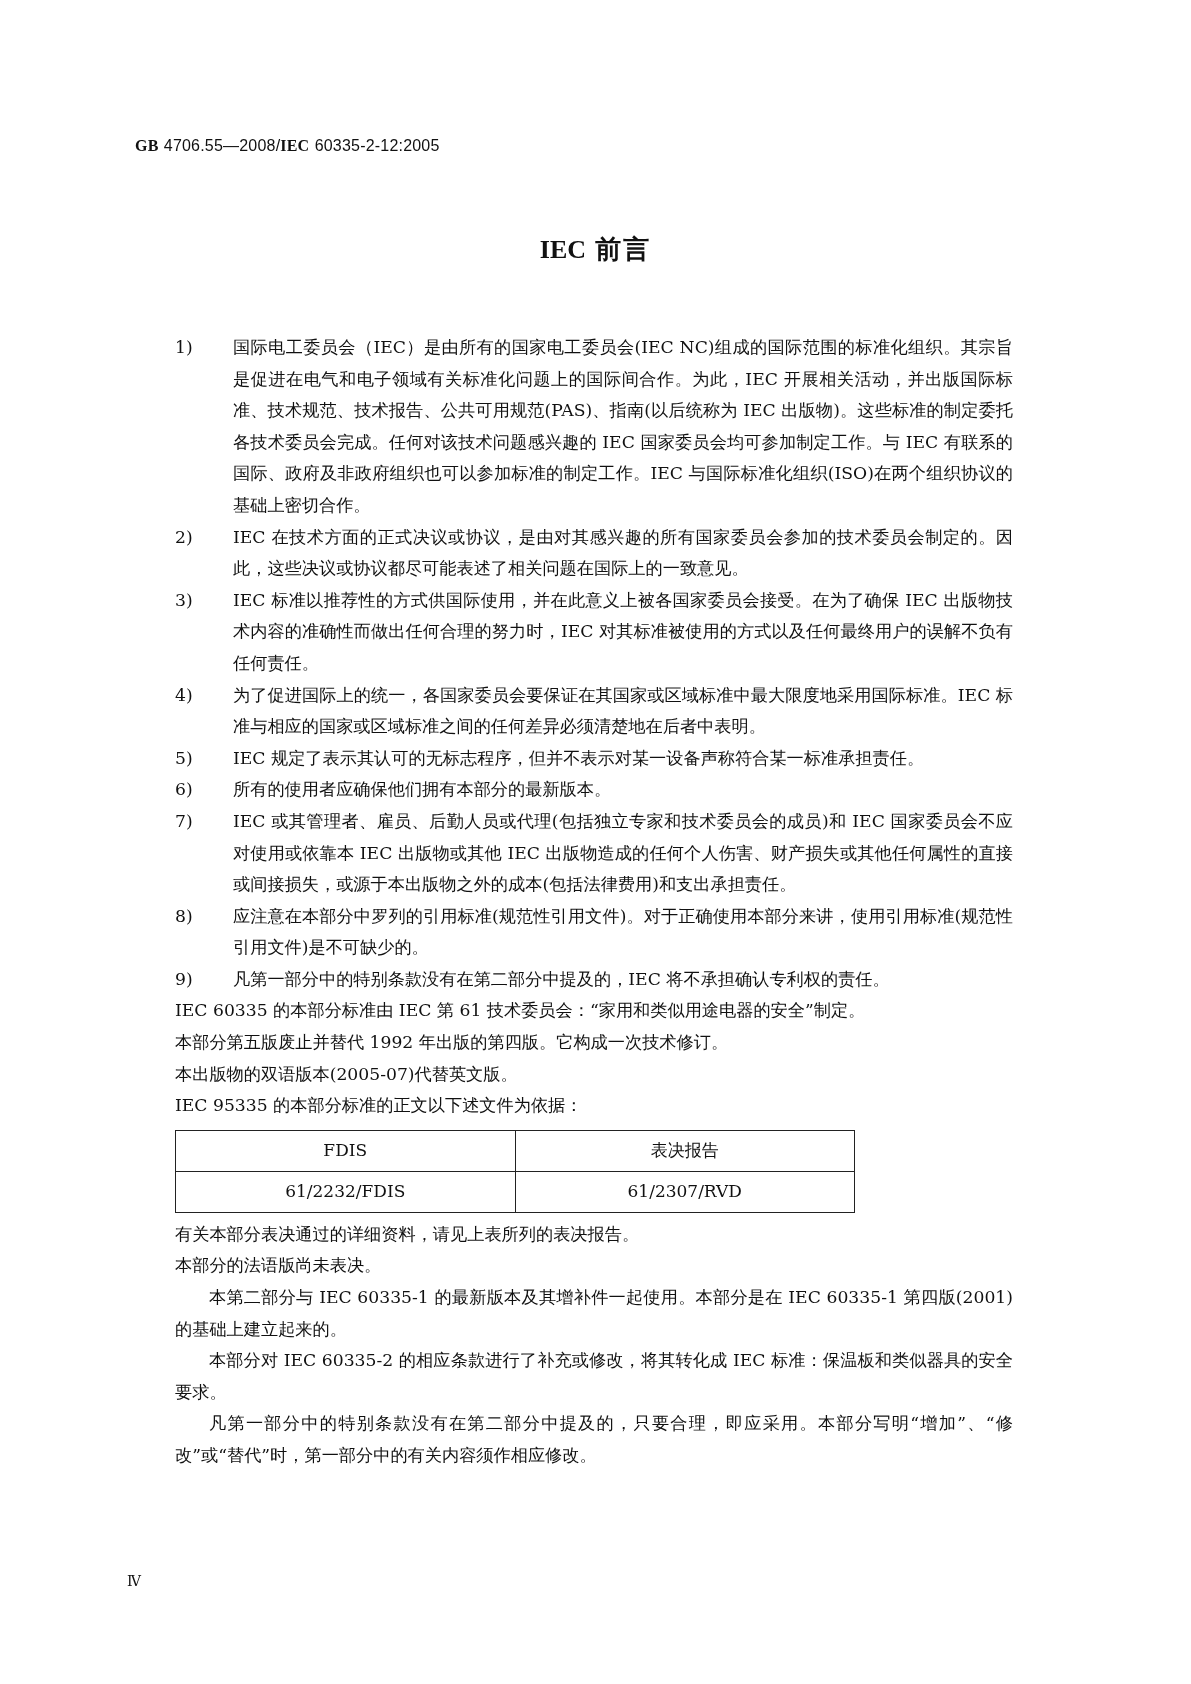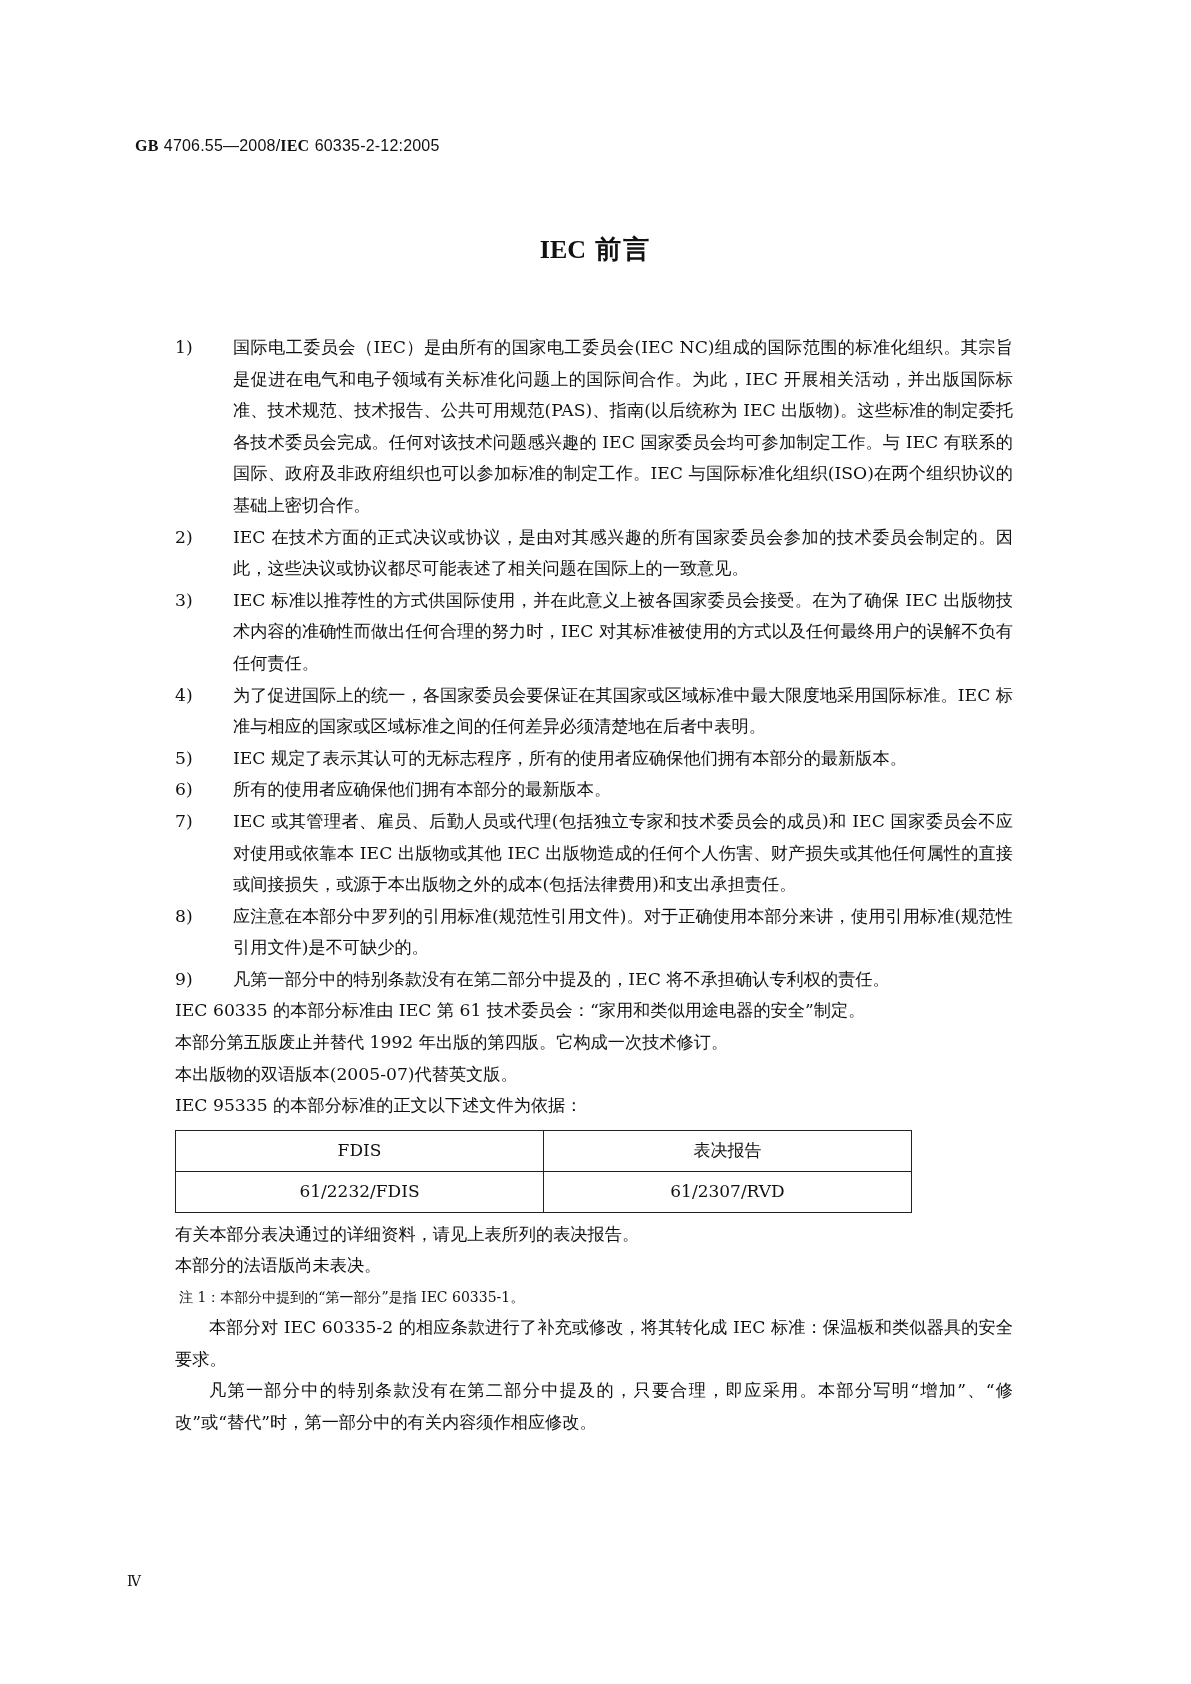--- a/index.html
+++ b/index.html
@@ -12,21 +12,21 @@
            font-size:26px; font-weight:bold; }
   .title .lat { font-family:"Liberation Serif",serif; font-weight:bold; }
   .title .cjk { font-family:"DejaVu Sans",sans-serif; font-weight:bold; letter-spacing:2px; }
   .body { position:absolute; left:175px; top:332px; width:838px; font-size:17.2px; line-height:31.6px; }
   .item { display:flex; }
   .item .n { width:42px; flex:none; }
   .item .t { flex:1; text-align:justify;margin-left:16px; }
   p { margin:0; text-align:justify; }
   .indent { text-indent:34px; }
   .note { font-size:14px; line-height:30px; padding-left:4px; }
-  table.votes { width:737px; border-collapse:collapse; margin:8px 0 6px 0; font-size:17px; }
+  table.votes { width:680px; border-collapse:collapse; margin:8px 0 6px 0; font-size:17px; }
   table.votes td { border:1.5px solid #222; height:38px; text-align:center; width:50%; }
   .pageno { position:absolute; left:127px; top:1573px; font-size:14px; }
 </style>
 </head>
 <body>
 
 <div class="header">
   <b>GB</b>&nbsp;<span class="num">4706.55—2008/</span><b>IEC</b>&nbsp;<span class="num">60335-2-12:2005</span>
 </div>
 
@@ -46,21 +46,21 @@
   <div class="item">
       <span class="n">3)</span>
       <span class="t">IEC 标准以推荐性的方式供国际使用，并在此意义上被各国家委员会接受。在为了确保 IEC 出版物技术内容的准确性而做出任何合理的努力时，IEC 对其标准被使用的方式以及任何最终用户的误解不负有任何责任。</span>
     </div>
   <div class="item">
       <span class="n">4)</span>
       <span class="t">为了促进国际上的统一，各国家委员会要保证在其国家或区域标准中最大限度地采用国际标准。IEC 标准与相应的国家或区域标准之间的任何差异必须清楚地在后者中表明。</span>
     </div>
   <div class="item">
       <span class="n">5)</span>
-      <span class="t">IEC 规定了表示其认可的无标志程序，所有的使用者应确保他们拥有本部分的最新版本。</span>
+      <span class="t">IEC 规定了表示其认可的无标志程序，但并不表示对某一设备声称符合某一标准承担责任。</span>
     </div>
   <div class="item">
       <span class="n">6)</span>
       <span class="t">所有的使用者应确保他们拥有本部分的最新版本。</span>
     </div>
   <div class="item">
       <span class="n">7)</span>
       <span class="t">IEC 或其管理者、雇员、后勤人员或代理(包括独立专家和技术委员会的成员)和 IEC 国家委员会不应对使用或依靠本 IEC 出版物或其他 IEC 出版物造成的任何个人伤害、财产损失或其他任何属性的直接或间接损失，或源于本出版物之外的成本(包括法律费用)和支出承担责任。</span>
     </div>
   <div class="item">
@@ -85,18 +85,18 @@
     </tr>
     <tr>
       <td>61/2232/FDIS</td>
       <td>61/2307/RVD</td>
     </tr>
   </tbody>
     </table>
 
   <p>有关本部分表决通过的详细资料，请见上表所列的表决报告。</p>
   <p>本部分的法语版尚未表决。</p>
-  <p class="note">注 1：本部分中提到的“第一部分”是指 IEC 60335-1。</p>
+  <p class="indent">本第二部分与 IEC 60335-1 的最新版本及其增补件一起使用。本部分是在 IEC 60335-1 第四版(2001)的基础上建立起来的。</p>
   <p class="indent">本部分对 IEC 60335-2 的相应条款进行了补充或修改，将其转化成 IEC 标准：保温板和类似器具的安全要求。</p>
   <p class="indent">凡第一部分中的特别条款没有在第二部分中提及的，只要合理，即应采用。本部分写明“增加”、“修改”或“替代”时，第一部分中的有关内容须作相应修改。</p>
 </div>
 
 <div class="pageno">Ⅳ</div>
 
 </body></html>

